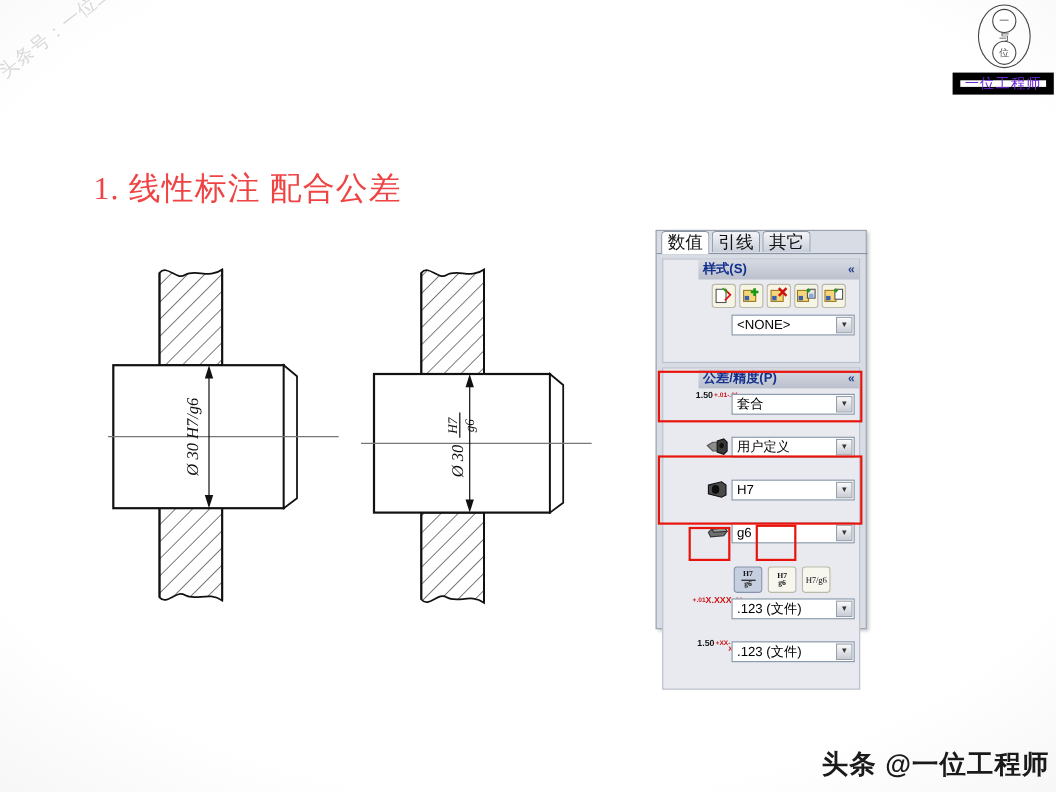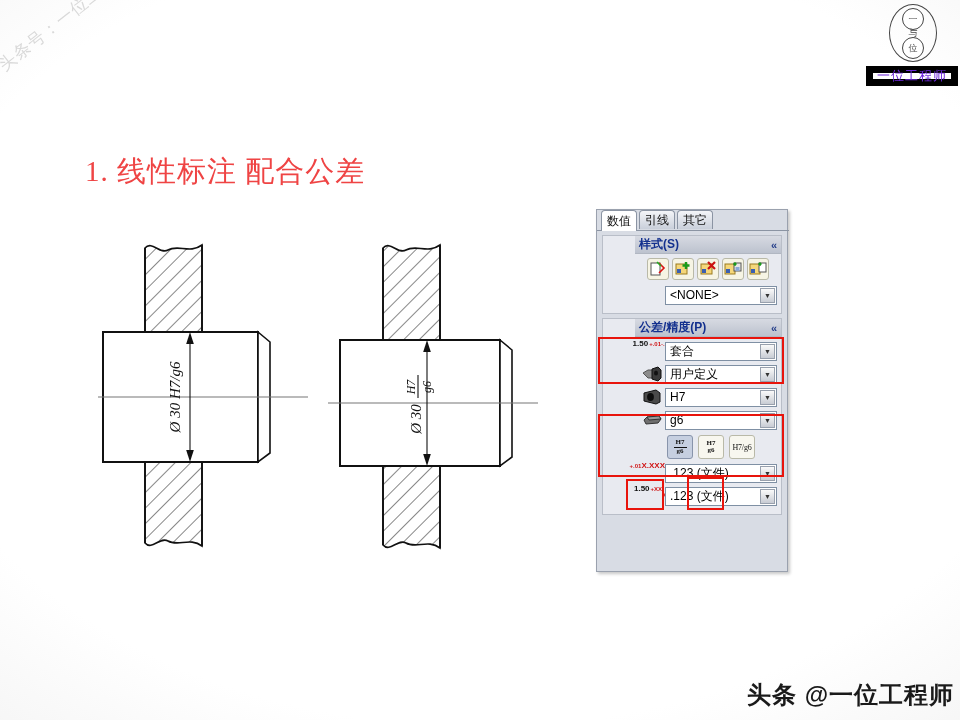--- a/index.html
+++ b/index.html
@@ -77,21 +77,21 @@
     position:absolute; left:596px; top:209px; width:192px; height:363px;
     background:#d8dce4;
     border:1px solid #9aa1ae;
     box-sizing:border-box;
     font-size:12px; color:#000;
     box-shadow:2px 2px 3px rgba(0,0,0,0.22);
   }
   .tabs { position:relative; height:21px; padding-left:4px; }
   .tab {
     position:relative; float:left; height:19px; line-height:19px;
-    padding:0 5px; margin-right:2px; font-size:12px;
+    padding:0 5px; margin-right:2px; font-size:16px;
     border:1px solid #8b94a3; border-bottom:none; box-sizing:border-box;
     border-radius:4px 4px 0 0;
     background:linear-gradient(#f4f5f8,#c9cfda);
     color:#111;
   }
   .tab.active { background:#ffffff; z-index:3; height:21px; line-height:20px; }
   .tab-underline {
     position:absolute; left:0; top:20px; width:192px; height:1px; background:#8b94a3;
   }
 
@@ -114,21 +114,21 @@
   .group-inner { padding:4px 4px 5px 4px; }
 
   
   .style-toolbar { display:flex; justify-content:center; gap:3px; margin-bottom:5px; }
   .sbtn {
     width:22px; height:22px; border:1px solid #b9b9a8; background:#f6f4e4;
     border-radius:3px; box-sizing:border-box; position:relative;
   }
 
   
-  .row { display:flex; align-items:center; margin-bottom:3px; }
+  .row { display:flex; align-items:center; margin-bottom:19px; }
   .row-icon {
     width:26px; min-width:26px; height:20px; position:relative;
     display:flex; align-items:center; justify-content:center;
   }
   .combo {
     flex:1; height:19px; background:#ffffff;
     border:1px solid #7f90a4; box-sizing:border-box;
     display:flex; align-items:center; position:relative;
   }
   .combo-text { padding-left:4px; font-size:12px; color:#000; white-space:nowrap; }

